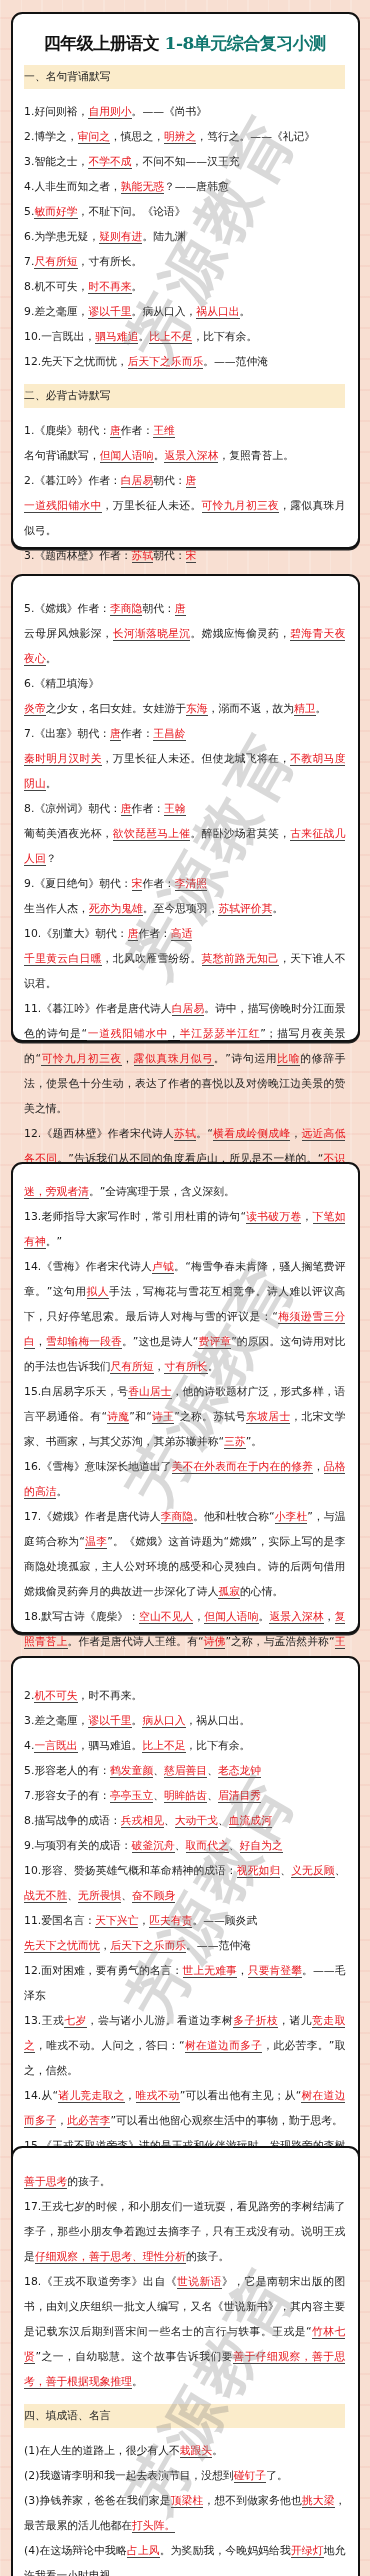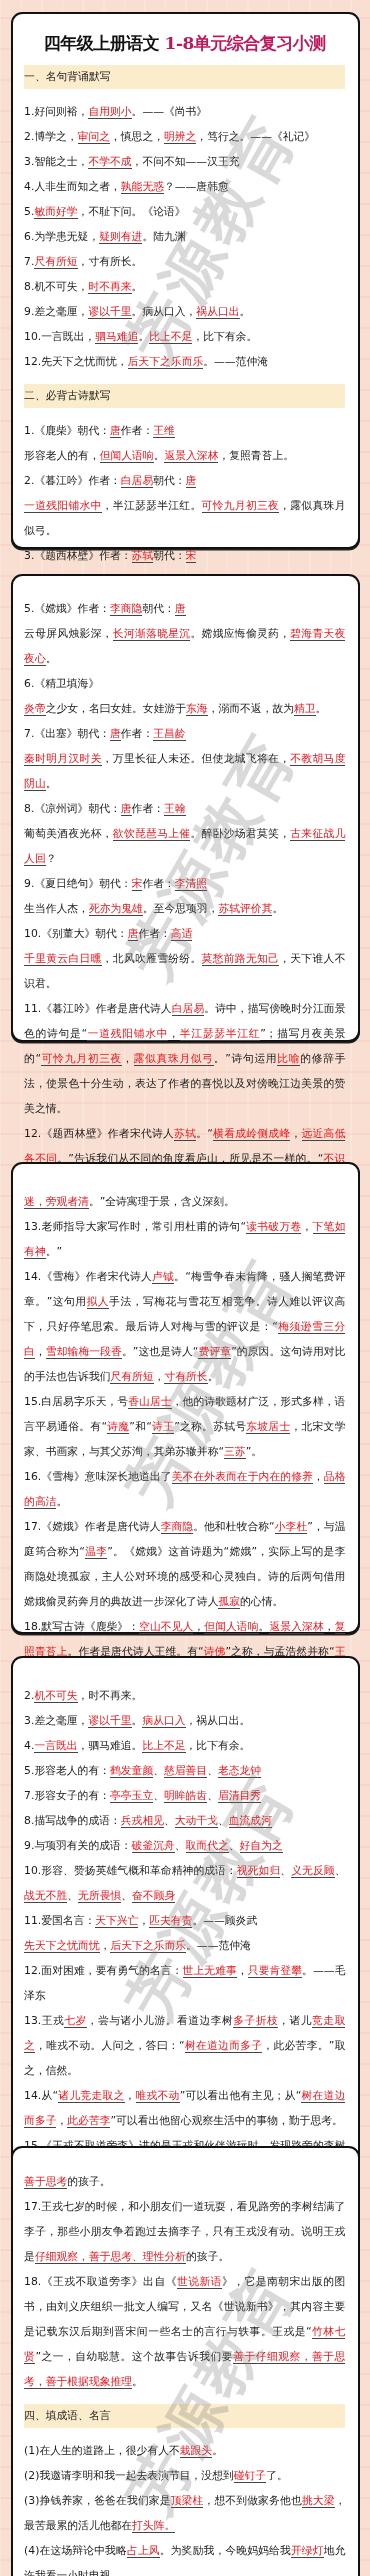--- a/index.html
+++ b/index.html
@@ -28,21 +28,21 @@
   .title {
     text-align: center;
     font-family: "DejaVu Serif", "Liberation Serif", serif;
     font-weight: bold;
     font-size: 17px;
     margin: 17.5px 0 10.3px 0;
     color: #111;
     letter-spacing: -0.5px;
     white-space: nowrap;
   }
-  .title .hl { color: #be185d; }
+  .title .hl { color: #0f766e; }
   .section {
     background: #fbeccb;
     font-size: 10.8px;
     line-height: 24px;
     height: 24px;
     color: #222;
     margin: 10px 0;
   }
   .line {
     font-size: 10.8px;
@@ -87,23 +87,23 @@
       <div class="line"><span>6.为学患无疑，</span><span class="ans">疑则有进</span><span>。陆九渊</span></div>
       <div class="line"><span>7.</span><span class="ans">尺有所短</span><span>，寸有所长。</span></div>
       <div class="line"><span>8.机不可失，</span><span class="ans">时不再来</span><span>。</span></div>
       <div class="line"><span>9.差之毫厘，</span><span class="ans">谬以千里</span><span>。病从口入，</span><span class="ans">祸从口出</span><span>。</span></div>
       <div class="line"><span>10.一言既出，</span><span class="ans">驷马难追</span><span>。</span><span class="ans">比上不足</span><span>，比下有余。</span></div>
       <div class="line"><span>12.先天下之忧而忧，</span><span class="ans">后天下之乐而乐</span><span>。——范仲淹</span></div>
     </div>
   <div class="section">二、必背古诗默写</div>
   <div>
       <div class="line"><span>1.《鹿柴》朝代：</span><span class="ans">唐</span><span>作者：</span><span class="ans">王维</span></div>
-      <div class="line"><span>形容老人的有，</span><span class="ans">但闻人语响</span><span>。</span><span class="ans">返景入深林</span><span>，复照青苔上。</span></div>
+      <div class="line"><span>名句背诵默写，</span><span class="ans">但闻人语响</span><span>。</span><span class="ans">返景入深林</span><span>，复照青苔上。</span></div>
       <div class="line"><span>2.《暮江吟》作者：</span><span class="ans">白居易</span><span>朝代：</span><span class="ans">唐</span></div>
-      <div class="line"><span class="ans">一道残阳铺水中</span><span>，半江瑟瑟半江红。</span><span class="ans">可怜九月初三夜</span><span>，露似真珠月似弓。</span></div>
+      <div class="line"><span class="ans">一道残阳铺水中</span><span>，万里长征人未还。</span><span class="ans">可怜九月初三夜</span><span>，露似真珠月似弓。</span></div>
       <div class="line"><span>3.《题西林壁》作者：</span><span class="ans">苏轼</span><span>朝代：</span><span class="ans">宋</span></div>
       <div class="line"><span>横看成岭侧成峰，</span><span class="ans">远近高低各不同</span><span>。不识庐山真面目，</span><span class="ans">只缘身在此山中</span><span>。</span></div>
       <div class="line"><span>4.《雪梅》作者：</span><span class="ans">卢钺</span><span>朝代：</span><span class="ans">宋</span></div>
       <div class="line"><span>梅雪争春未肯降，骚人搁笔费评章。</span><span class="ans">梅须逊雪三分白</span><span>，</span><span class="ans">雪却输梅一段香</span><span>。</span></div>
     </div>
 </div>
 
 <div class="card" style="top:574px;height:468px;padding-top:19.6px;">
   <div>
       <div class="line"><span>5.《嫦娥》作者：</span><span class="ans">李商隐</span><span>朝代：</span><span class="ans">唐</span></div>
@@ -116,21 +116,21 @@
       <div class="line"><span>葡萄美酒夜光杯，</span><span class="ans">欲饮琵琶马上催</span><span>。醉卧沙场君莫笑，</span><span class="ans">古来征战几人回</span><span>？</span></div>
       <div class="line"><span>9.《夏日绝句》朝代：</span><span class="ans">宋</span><span>作者：</span><span class="ans">李清照</span></div>
       <div class="line"><span>生当作人杰，</span><span class="ans">死亦为鬼雄</span><span>。至今思项羽，</span><span class="ans">苏轼评价其</span><span>。</span></div>
       <div class="line"><span>10.《别董大》朝代：</span><span class="ans">唐</span><span>作者：</span><span class="ans">高适</span></div>
       <div class="line"><span class="ans">千里黄云白日曛</span><span>，北风吹雁雪纷纷。</span><span class="ans">莫愁前路无知己</span><span>，天下谁人不识君。</span></div>
       <div class="line"><span>11.《暮江吟》作者是唐代诗人</span><span class="ans">白居易</span><span>。诗中，描写傍晚时分江面景色的诗句是“</span><span class="ans">一道残阳铺水中</span><span>，</span><span class="ans">半江瑟瑟半江红</span><span>”；描写月夜美景的“</span><span class="ans">可怜九月初三夜</span><span>，</span><span class="ans">露似真珠月似弓</span><span>。”诗句运用</span><span class="ans">比喻</span><span>的修辞手法，使景色十分生动，表达了作者的喜悦以及对傍晚江边美景的赞美之情。</span></div>
       <div class="line"><span>12.《题西林壁》作者宋代诗人</span><span class="ans">苏轼</span><span>。“</span><span class="ans">横看成岭侧成峰</span><span>，</span><span class="ans">远近高低各不同</span><span>。”告诉我们从不同的角度看庐山，所见是不一样的。“</span><span class="ans">不识庐山真面目</span><span>，</span><span class="ans">只缘身在此山中</span><span>。”告诉我们要想了解一个事物就必须全面观察，不能只看一面。此道理用俗语可以概括为“</span><span class="ans">当局者</span></div>
     </div>
 </div>
 
-<div class="card" style="top:1162px;height:472px;padding-top:25px;">
+<div class="card" style="top:1162px;height:472px;padding-top:15px;">
   <div>
       <div class="line"><span class="ans">迷，旁观者清</span><span>。”全诗寓理于景，含义深刻。</span></div>
       <div class="line"><span>13.老师指导大家写作时，常引用杜甫的诗句“</span><span class="ans">读书破万卷</span><span>，</span><span class="ans">下笔如有神</span><span>。”</span></div>
       <div class="line"><span>14.《雪梅》作者宋代诗人</span><span class="ans">卢钺</span><span>。“梅雪争春未肯降，骚人搁笔费评章。”这句用</span><span class="ans">拟人</span><span>手法，写梅花与雪花互相竞争。诗人难以评议高下，只好停笔思索。最后诗人对梅与雪的评议是：“</span><span class="ans">梅须逊雪三分白</span><span>，</span><span class="ans">雪却输梅一段香</span><span>。”这也是诗人“</span><span class="ans">费评章</span><span>”的原因。这句诗用对比的手法也告诉我们</span><span class="ans">尺有所短</span><span>，</span><span class="ans">寸有所长</span><span>。</span></div>
       <div class="line"><span>15.白居易字乐天，号</span><span class="ans">香山居士</span><span>，他的诗歌题材广泛，形式多样，语言平易通俗。有“</span><span class="ans">诗魔</span><span>”和“</span><span class="ans">诗王</span><span>”之称。苏轼号</span><span class="ans">东坡居士</span><span>，北宋文学家、书画家，与其父苏洵，其弟苏辙并称“</span><span class="ans">三苏</span><span>”。</span></div>
       <div class="line"><span>16.《雪梅》意味深长地道出了</span><span class="ans">美不在外表而在于内在的修养</span><span>，</span><span class="ans">品格的高洁</span><span>。</span></div>
       <div class="line"><span>17.《嫦娥》作者是唐代诗人</span><span class="ans">李商隐</span><span>。他和杜牧合称“</span><span class="ans">小李杜</span><span>”，与温庭筠合称为“</span><span class="ans">温李</span><span>”。《嫦娥》这首诗题为“嫦娥”，实际上写的是李商隐处境孤寂，主人公对环境的感受和心灵独白。诗的后两句借用嫦娥偷灵药奔月的典故进一步深化了诗人</span><span class="ans">孤寂</span><span>的心情。</span></div>
       <div class="line"><span>18.默写古诗《鹿柴》：</span><span class="ans">空山不见人</span><span>，</span><span class="ans">但闻人语响</span><span>。</span><span class="ans">返景入深林</span><span>，</span><span class="ans">复照青苔上</span><span>。作者是唐代诗人王维。有“</span><span class="ans">诗佛</span><span>”之称，与孟浩然并称“</span><span class="ans">王孟</span><span>”。苏轼评价其：“</span><span class="ans">诗中有画，画中有诗</span><span>。”</span></div>
       <div class="line"><span>19.古诗描绘的是鹿柴附近的空山深林在秋天傍晚时的幽静景色。前两句以</span><span class="ans">声音</span><span>反衬幽静，后两句则以</span><span class="ans">光</span><span>突出幽深。表达了作者对</span><span class="ans">大自然和宁静的向往之情</span><span>。</span></div>
     </div>

